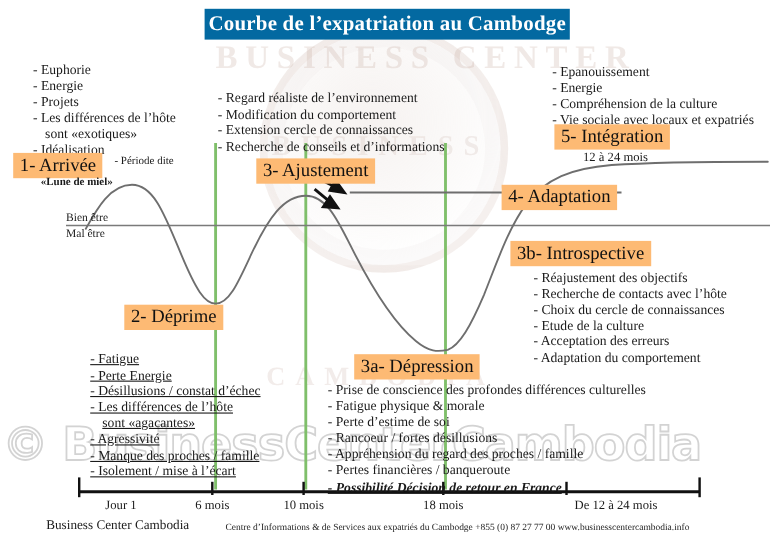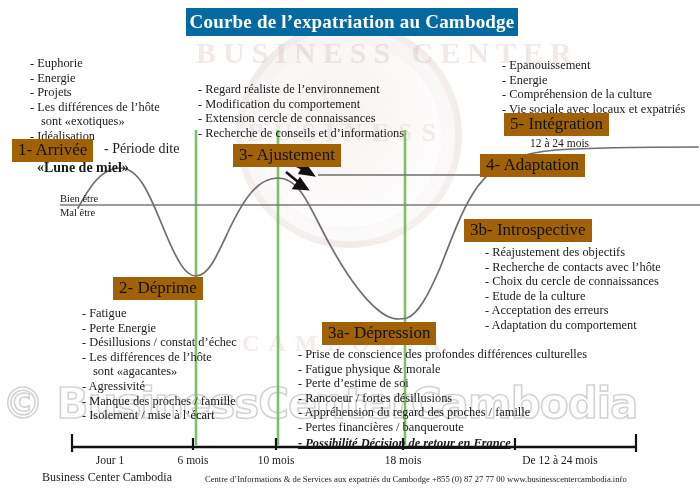--- a/index.html
+++ b/index.html
@@ -54,26 +54,26 @@
     color:#ffffff;font-size:19px;font-weight:700;letter-spacing:0.2px;white-space:nowrap;
   }
 
   
   .bullets{position:absolute;font-size:12.4px;line-height:14.6px;white-space:nowrap;}
   .bullets div{white-space:nowrap;}
   .indent{padding-left:11px;}
 
   
   .tag{
-    position:absolute;background:#a16207;color:#111111;
+    position:absolute;background:#fdba74;color:#111111;
     font-size:17px;line-height:20px;padding:1px 6px 2px 6px;white-space:nowrap;
     display:inline-block;
   }
 
-  .plain-lbl{position:absolute;font-size:14px;white-space:nowrap;}
+  .plain-lbl{position:absolute;font-size:10px;white-space:nowrap;}
   .plain-lbl.b{font-weight:700;}
   .small-note{position:absolute;font-size:11.5px;white-space:nowrap;}
 
   .axis-lbl{position:absolute;font-size:10.5px;white-space:nowrap;}
 
   .tick-lbl{position:absolute;font-size:11.5px;white-space:nowrap;text-align:center;}
 
   .footer-brand{position:absolute;left:42px;top:470px;font-size:12px;white-space:nowrap;}
   .footer-sub{position:absolute;left:205px;top:474px;font-size:8.6px;white-space:nowrap;color:#222;}
 
@@ -165,34 +165,34 @@
 
   <div class="bullets" style="left:502px;top:58px;">
     <div>- Epanouissement</div>
     <div>- Energie</div>
     <div>- Compréhension de la culture</div>
     <div>- Vie sociale avec locaux et expatriés</div>
   </div>
   <div class="tag" style="left:504px;top:113px;">5- Intégration</div>
   <div class="small-note" style="left:530px;top:137px;">12 à 24  mois</div>
 
-  <div class="tag" style="left:456px;top:154px;margin-left:24px;">4- Adaptation</div>
+  <div class="tag" style="left:456px;top:168px;">4- Adaptation</div>
 
   <div class="tag" style="left:464px;top:219px;">3b- Introspective</div>
   <div class="bullets" style="left:485px;top:245px;">
     <div>- Réajustement des objectifs</div>
     <div>- Recherche de contacts avec l’hôte</div>
     <div>- Choix du cercle de connaissances</div>
     <div>- Etude de la culture</div>
     <div>- Acceptation des erreurs</div>
     <div>- Adaptation du comportement</div>
   </div>
 
   <div class="tag" style="left:113px;top:277px;">2- Déprime</div>
-  <div class="bullets" style="left:82px;top:306px;">
+  <div class="bullets" style="left:82px;top:319px;text-decoration:underline;">
     <div>- Fatigue</div>
     <div>- Perte Energie</div>
     <div>- Désillusions / constat d’échec</div>
     <div>- Les différences de l’hôte</div>
     <div class="indent">sont «agacantes»</div>
     <div>- Agressivité</div>
     <div>- Manque des proches / famille</div>
     <div>- Isolement / mise à l’écart</div>
   </div>
 

